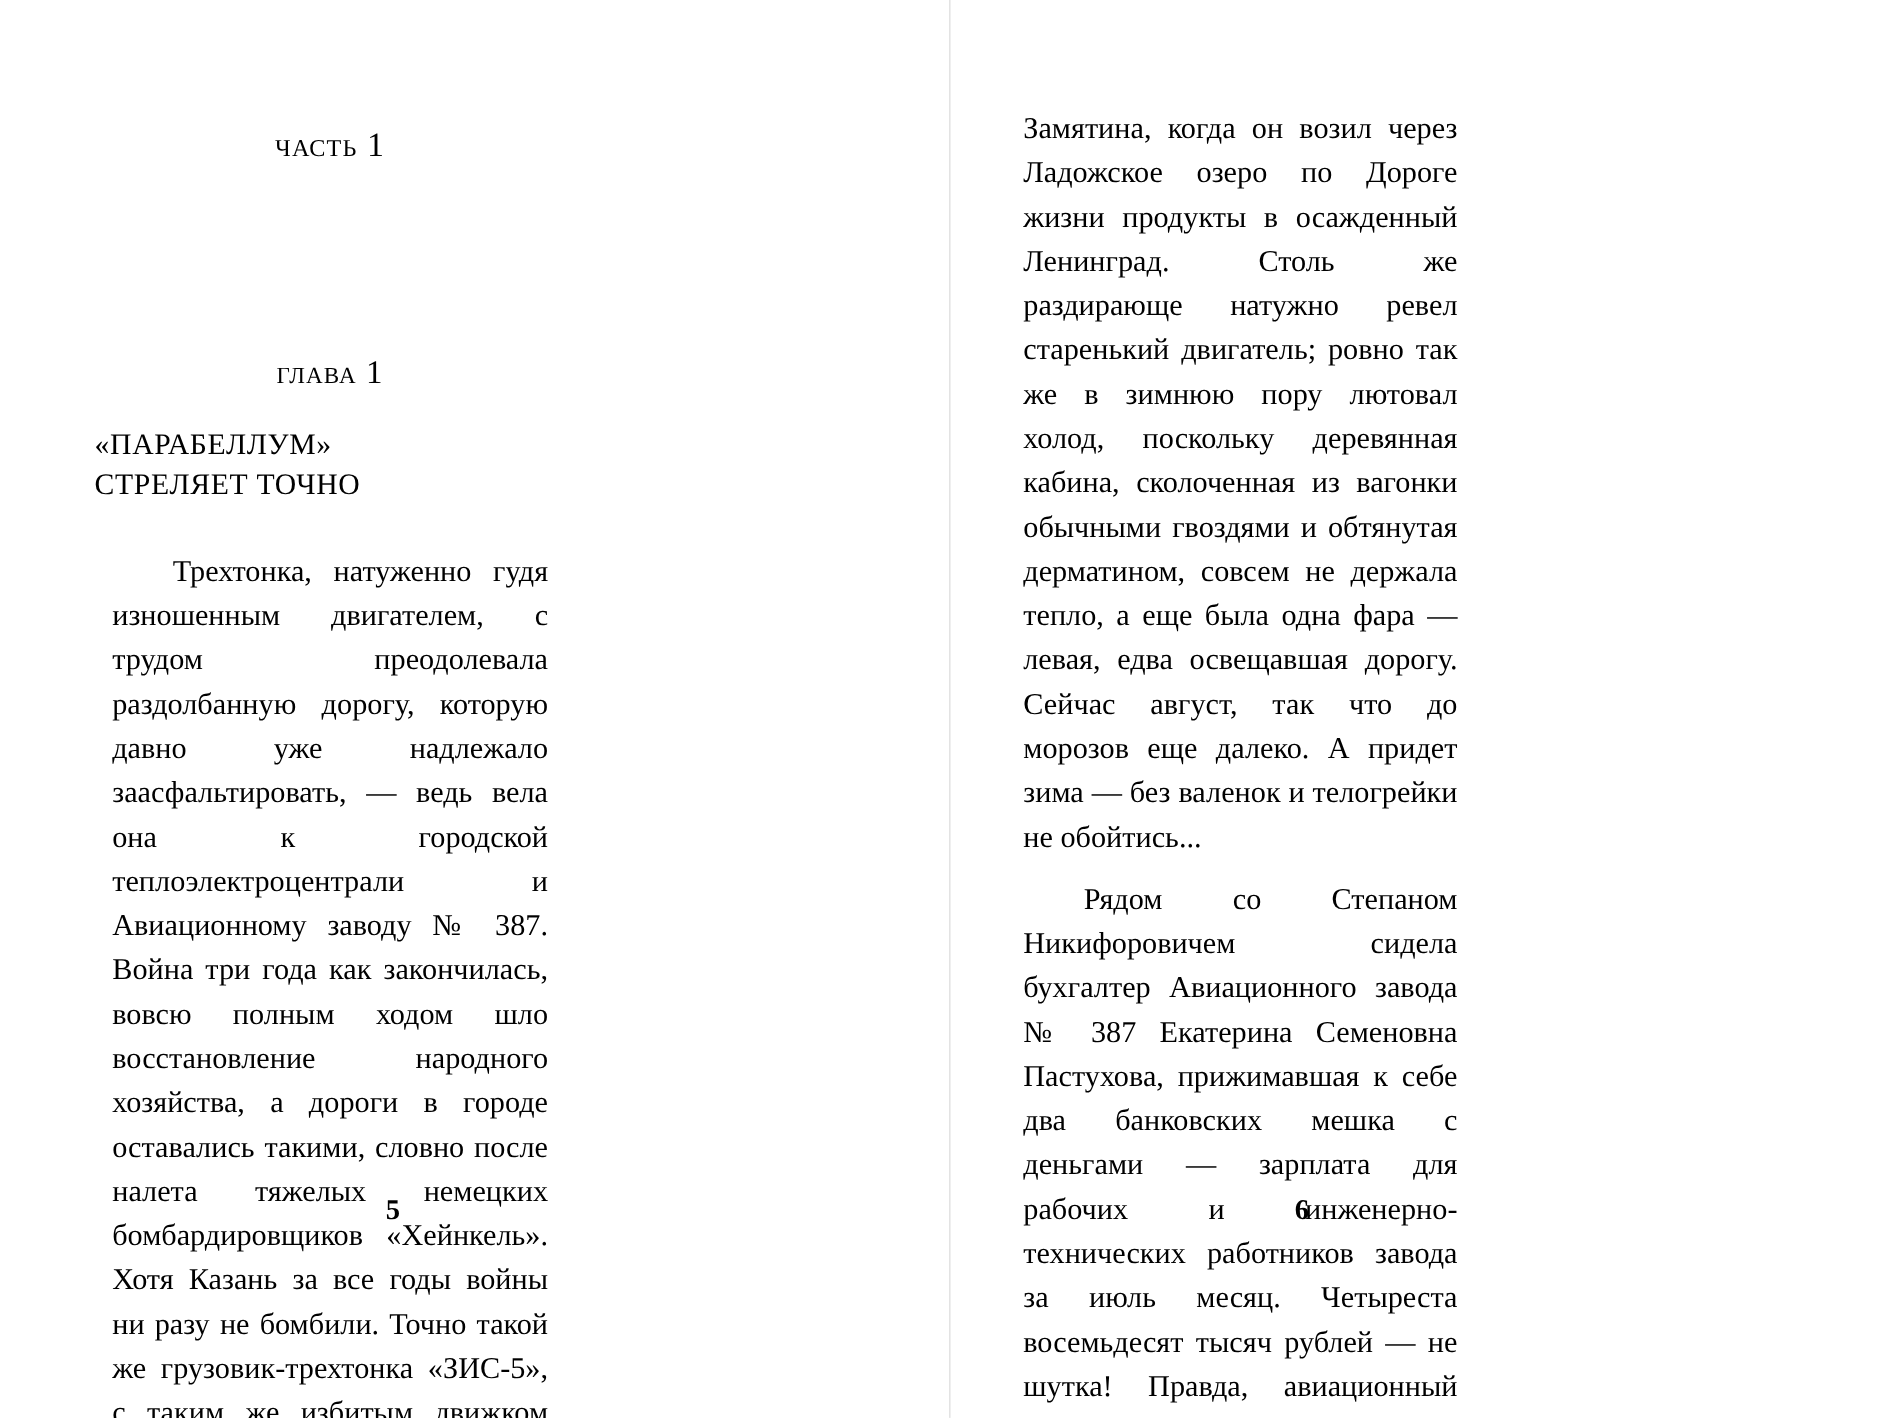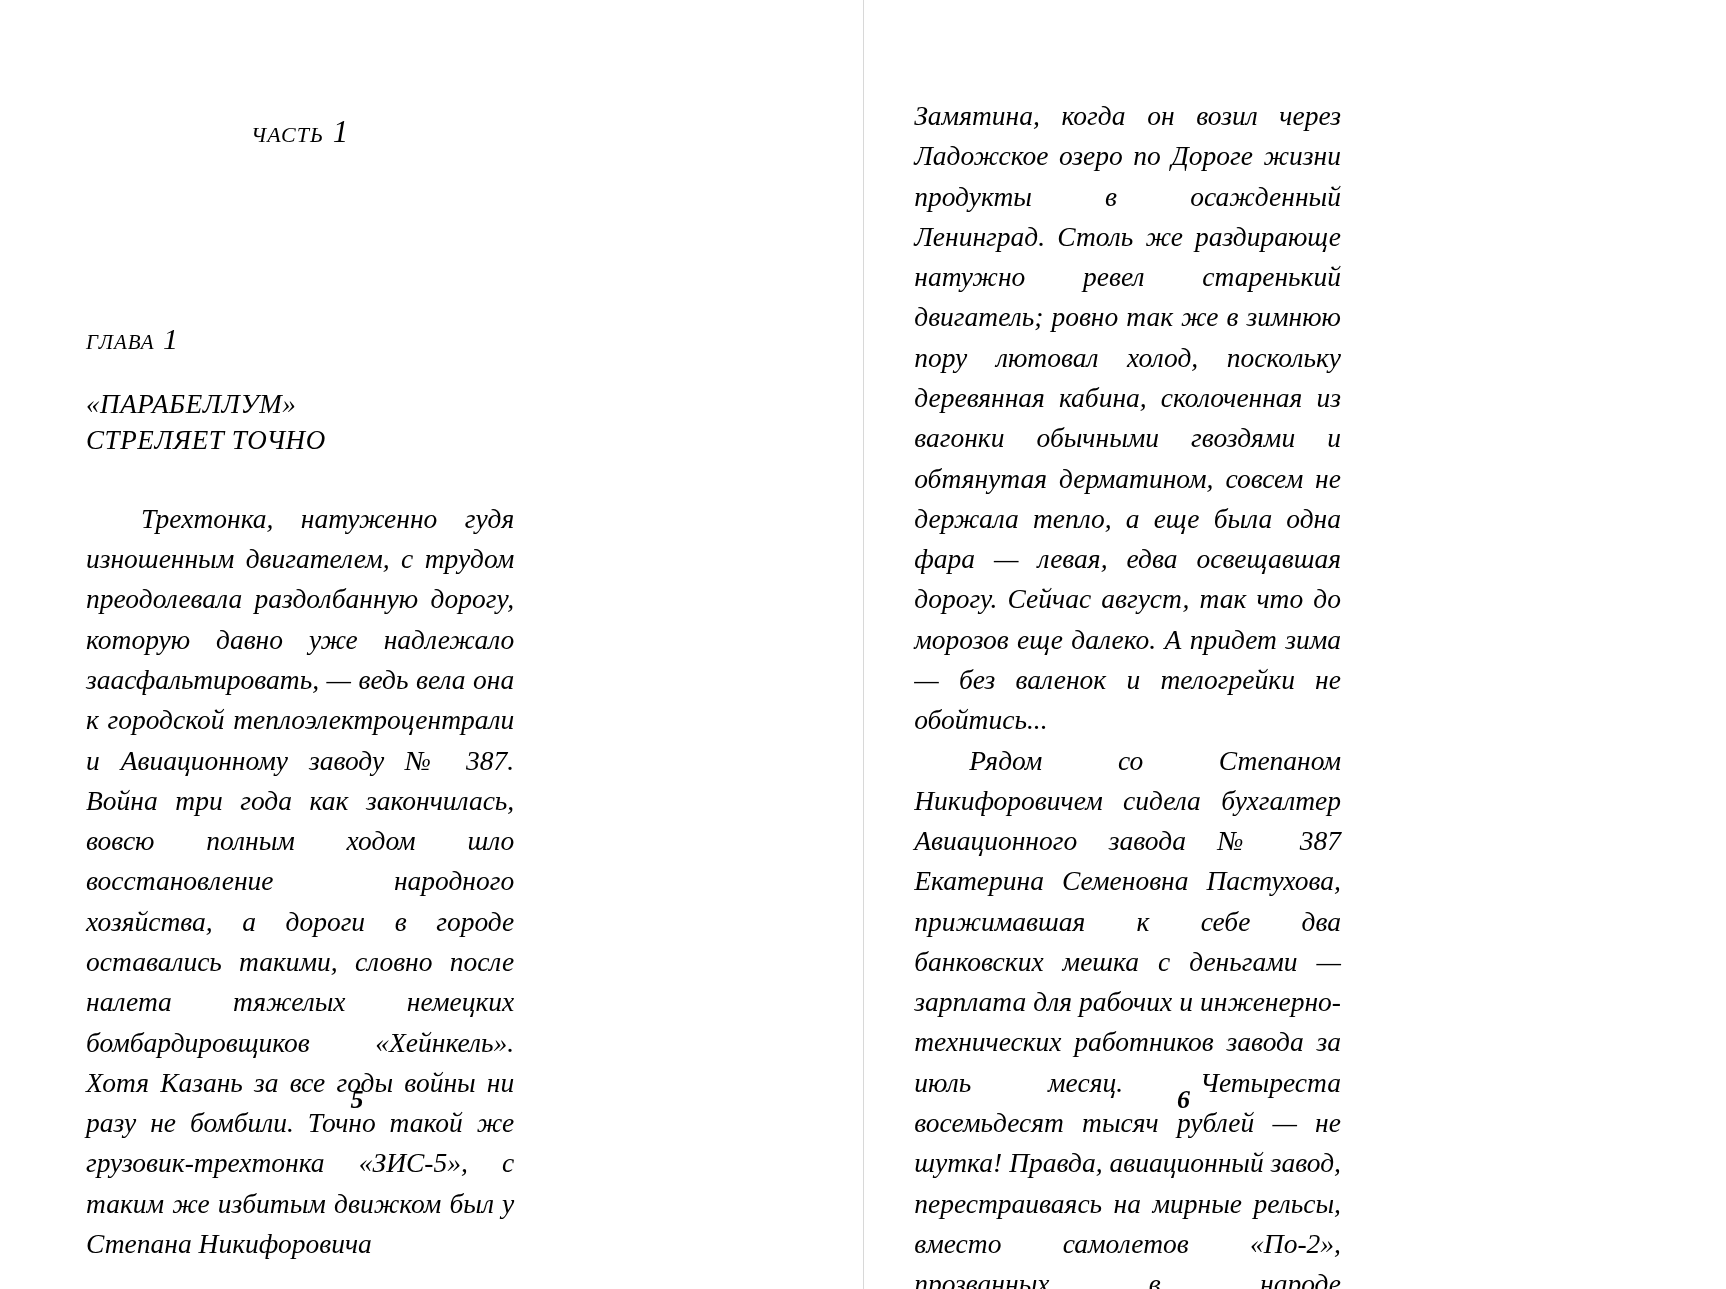--- a/index.html
+++ b/index.html
@@ -12,21 +12,20 @@
     height: 1289px;
     font-family: "Liberation Serif", serif;
     color: #000000;
     overflow: hidden;
   }
   .spread {
     position: relative;
     width: 1429px;
     height: 1289px;
     display: flex;
-    font-style: italic;
   }
   .gutter {
     position: absolute;
     left: 863px;
     top: 0;
     width: 1px;
     height: 1289px;
     background: #d8d8d8;
   }
   .page {
@@ -50,39 +49,40 @@
 
   .part-title {
     text-align: center;
     font-size: 33px;
     line-height: 1.28;
     letter-spacing: 0.5px;
     margin: 30px 0 0 0;
     text-transform: uppercase;
   }
   .chapter-label {
+    text-align: center;
     font-size: 30px;
     letter-spacing: 1px;
     margin: 172px 0 0 0;
     font-variant: small-caps;
     text-transform: lowercase;
   }
   .chapter-title {
     font-size: 27px;
     line-height: 1.35;
     letter-spacing: 0.6px;
     margin: 30px 0 0 0;
     text-transform: uppercase;
   }
   .body-text {
     font-size: 27.5px;
     line-height: 1.465;
     text-align: justify;
     text-justify: inter-word;
-    margin: 0;
+    margin: 16px;
     hyphens: manual;
   }
   .body-text.first { margin-top: 40px; }
   .body-text + .body-text { margin-top: 0; }
   .indent { text-indent: 2.0em; }
 
   .folio {
     position: absolute;
     bottom: 174px;
     font-size: 26px;

